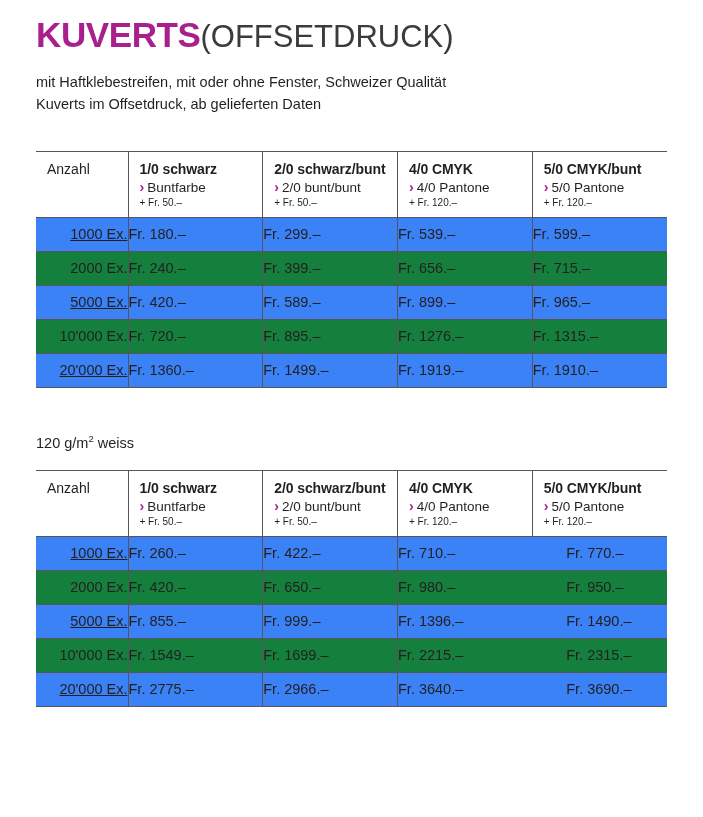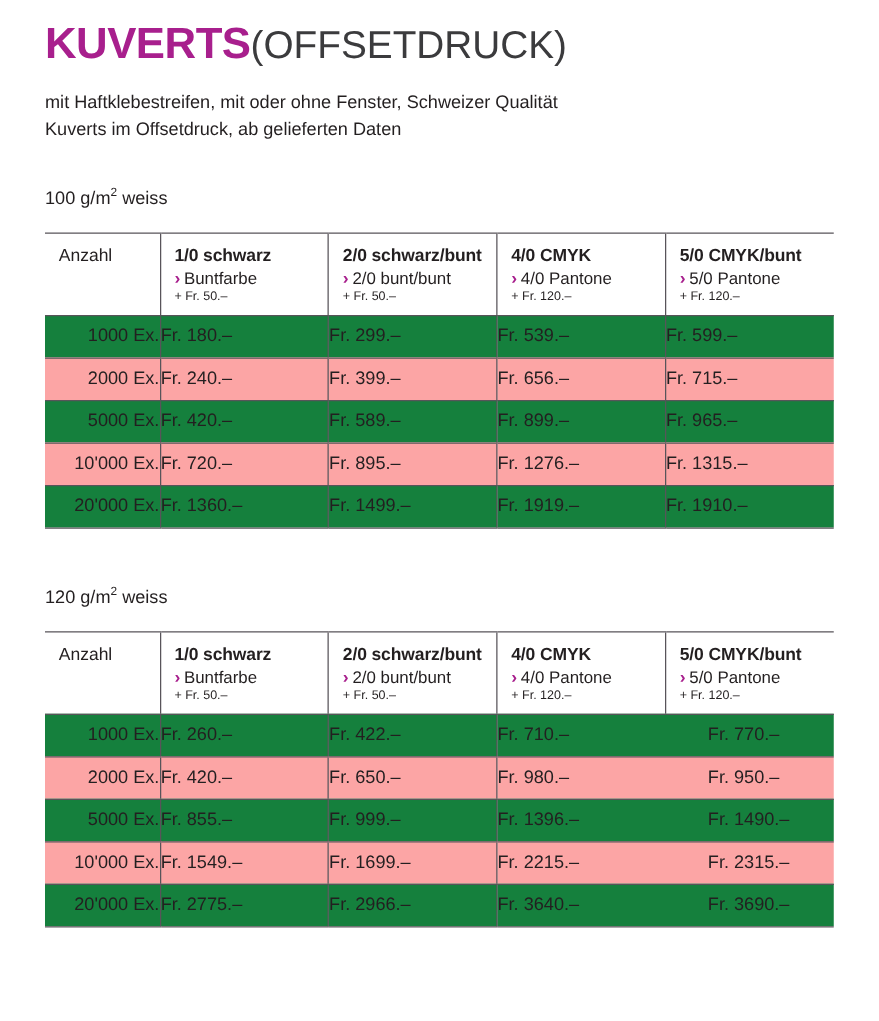--- a/index.html
+++ b/index.html
@@ -125,23 +125,23 @@
     font-size: 10px;
     margin-top: 2px;
     white-space: nowrap;
   }
 
   table.price-table tbody td {
     height: 33px;
     font-size: 14.5px;
     padding: 0;
     border-bottom: 1.1px solid #58545a;
-    background: #fca5a5;
-  }
-  table.price-table tbody tr.shaded td { background: #15803d; }
+    background: #15803d;
+  }
+  table.price-table tbody tr.shaded td { background: #3b82f6; text-decoration: underline; }
   table.price-table tbody tr:last-child td { border-bottom: 1.6px solid #58545a; }
 
   td.qty-cell {
     text-align: right;
     padding-right: 9px;
     white-space: nowrap;
   }
   td.val-cell {
     border-left: 1.1px solid #58545a;
     padding-left: 11px;
@@ -166,21 +166,20 @@
     <h1 class="doc-title">
       <span class="title-main">KUVERTS</span><span class="title-sub">(OFFSETDRUCK)</span>
     </h1>
     <div class="intro">
       <div>mit Haftklebestreifen, mit oder ohne Fenster, Schweizer Qualität</div>
       <div>Kuverts im Offsetdruck, ab gelieferten Daten</div>
     </div>
   </div>
 
   <div class="section section-1">
-    <div class="section-weight"><span>100 g/m</span><sup>2</sup><span> weiss</span></div>
 
     <table class="price-table">
       <colgroup>
         <col class="c-qty">
           <col class="c-data">
           <col class="c-data">
           <col class="c-data">
           <col class="c-data">
       </colgroup>
       <thead>

